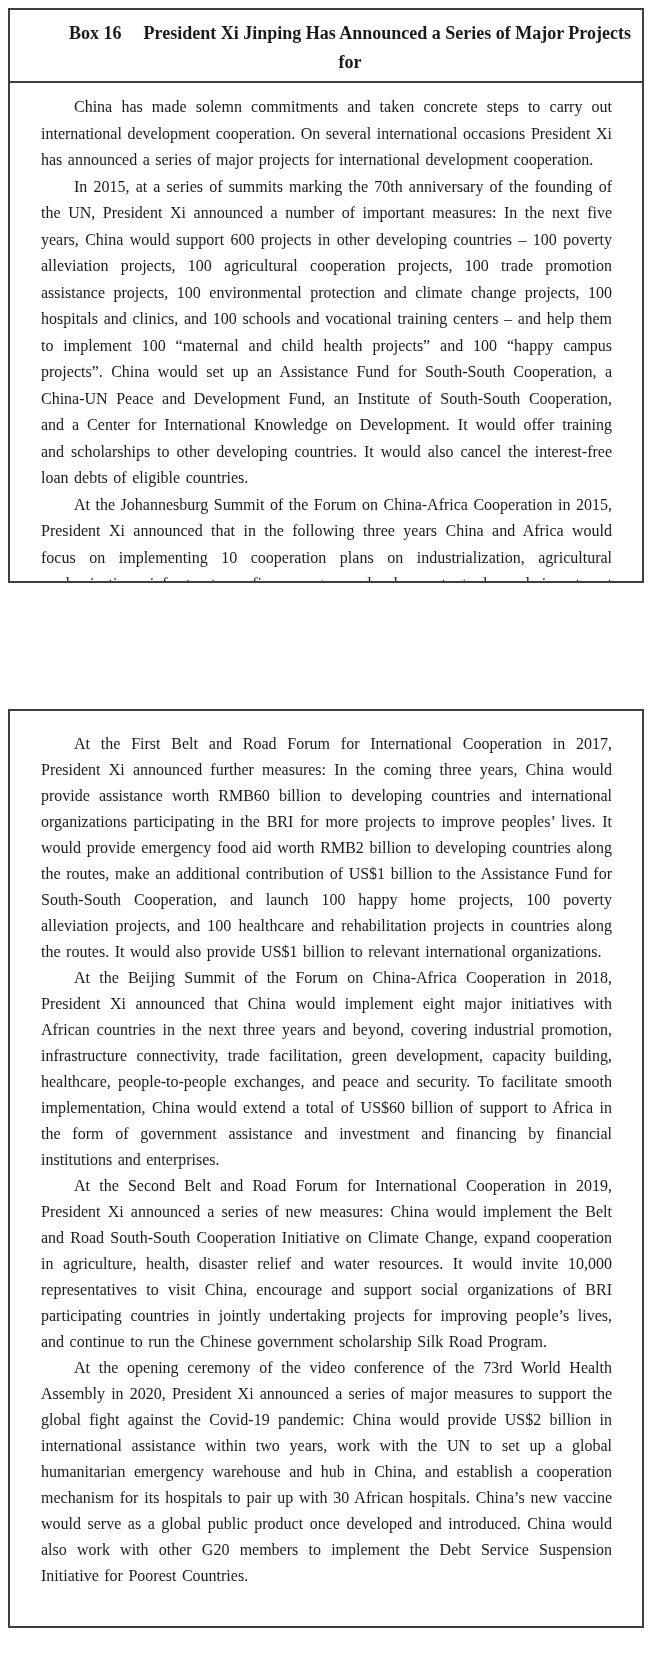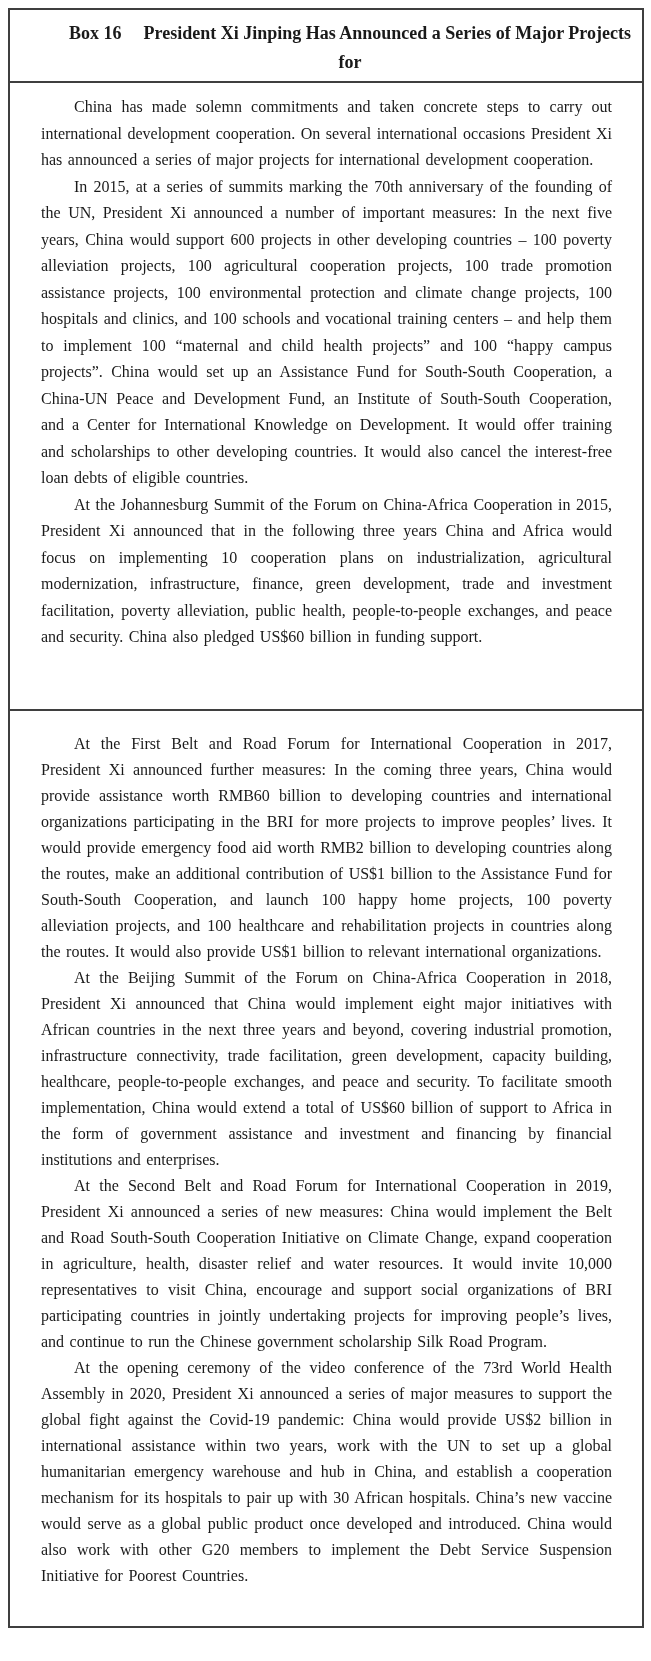--- a/index.html
+++ b/index.html
@@ -34,21 +34,21 @@
     line-height: 29px;
     padding-top: 9px;
     padding-left: 48px;
   }
   .title-box .box-label {
     display: inline-block;
     margin-right: 22px;
   }
   .content-box-1 {
     top: 81px;
-    height: 630px;
+    height: 502px;
     padding: 11px 30px 16px 31px;
   }
   .content-box-2 {
     top: 709px;
     height: 919px;
     padding: 20px 30px 0 31px;
   }
   .para {
     margin: 0;
     font-size: 16px;

